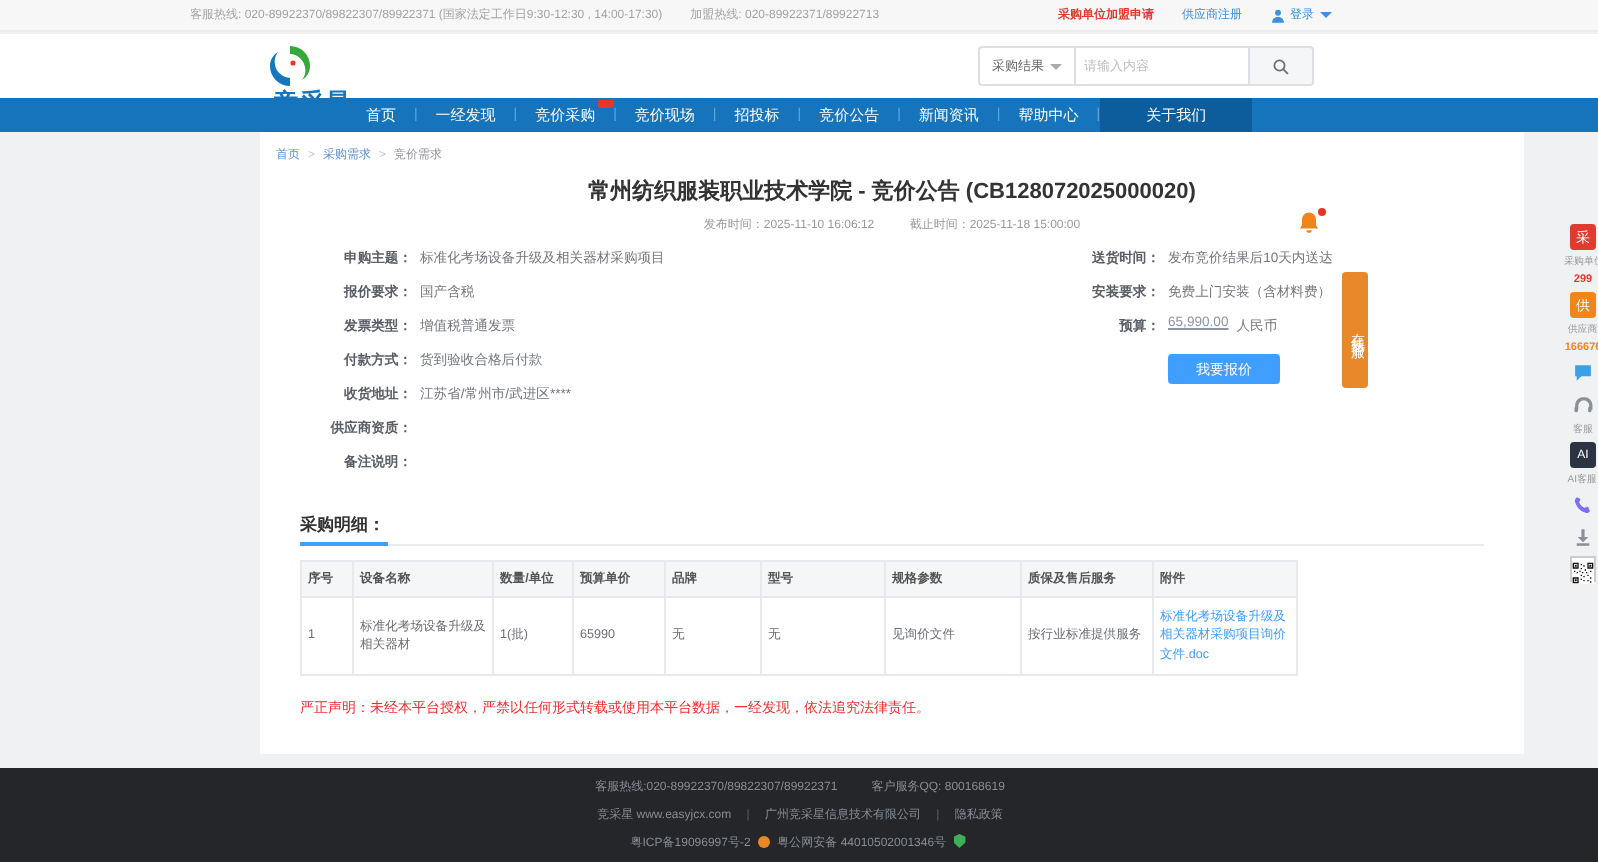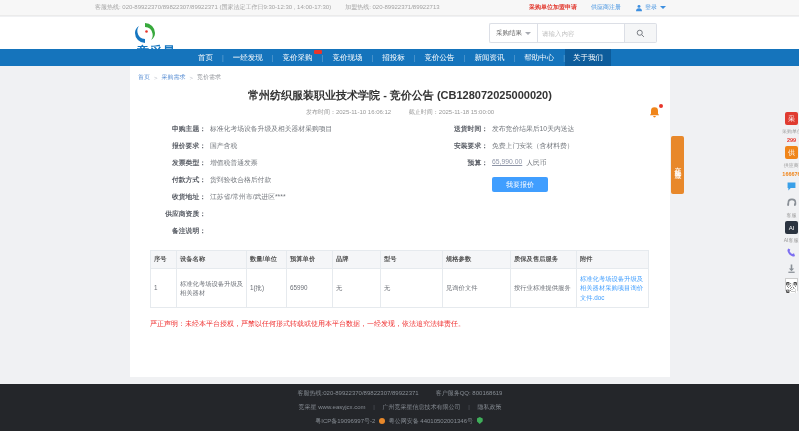--- a/index.html
+++ b/index.html
@@ -28,26 +28,26 @@
   .search-select .chev { border-top-color:#a8abb2; }
   .search-input { width:88px; height:20px; border:1px solid #dcdfe6; font-size:6.5px; color:#333; padding:0 4px; outline:none; }
   .search-input::placeholder { color:#bfbfbf; }
   .search-btn { width:32px; height:20px; border:1px solid #dcdfe6; border-left:none; border-radius:0 2px 2px 0; background:#f5f6f7;
                 display:flex; align-items:center; justify-content:center; cursor:pointer; }
 
   
   .nav { position:absolute; left:0; top:49px; width:799px; height:17px; background:#1574bc; }
   .nav-inner { position:absolute; left:130px; width:540px; height:17px; display:flex; align-items:center; justify-content:center; }
   .nav-item { color:#fff; font-size:7.5px; padding:0 9px; height:17px; display:flex; align-items:center; cursor:pointer; position:relative; white-space:nowrap; }
-  .nav-item.active { background:#0d5c9b; padding:0 8px; }
+  .nav-item.active { background:#0d5c9b; padding:0 23px; }
   .nav-sep { color:rgba(255,255,255,.35); font-size:7px; }
   .hot-badge { position:absolute; top:1px; right:0px; width:8px; height:4px; background:#e8352a; border-radius:1px; }
 
   
-  .card { position:absolute; left:130px; top:66px; width:540px; height:311px; background:#fff; padding:4px 6px; }
+  .card { position:absolute; left:130px; top:66px; width:632px; height:311px; background:#fff; padding:4px 6px; }
   .breadcrumb { font-size:6px; color:#909399; margin:3px 0 0 2px; display:flex; align-items:center; gap:4px; }
   .breadcrumb .bc-link { color:#5a8fd4; cursor:pointer; }
   .bc-sep { color:#c0c4cc; }
   .page-title { text-align:center; font-size:11px; font-weight:bold; color:#333; margin-top:6px; }
   .times { text-align:center; font-size:6px; color:#999; margin-top:5px; }
   .times span { margin:0 8px; }
 
   .section { margin:9px 14px 0; position:relative; }
   .section-title { font-size:8.5px; font-weight:bold; color:#333; display:inline-block; padding-bottom:3px; }
   .section-rule { height:1px; background:#e8eaed; position:relative; }
@@ -225,20 +225,24 @@
         </div>
       <div class="f-row">
           <span class="f-label">预算：</span>
           <span class="f-value f-budget">65,990.00</span>
           <span class="f-value">人民币</span>
         </div>
       <button class="bid-btn">我要报价</button>
     </div>
   </div>
 
+  <div class="section">
+    <span class="section-title">采购明细：</span>
+    <div class="section-rule"></div>
+  </div>
 
   <table class="ptable">
     <colgroup>
       <col style="width:26px">
         <col style="width:70px">
         <col style="width:40px">
         <col style="width:46px">
       <col style="width:48px">
         <col style="width:62px">
         <col style="width:68px">

